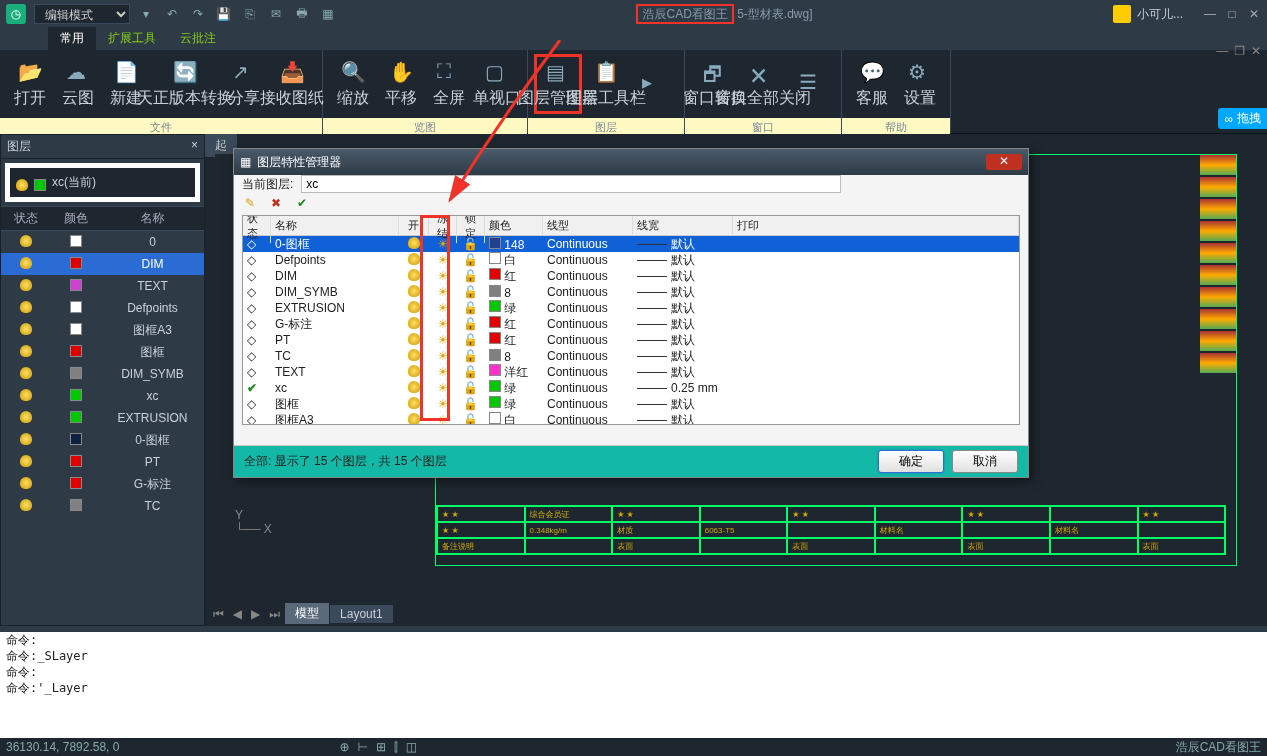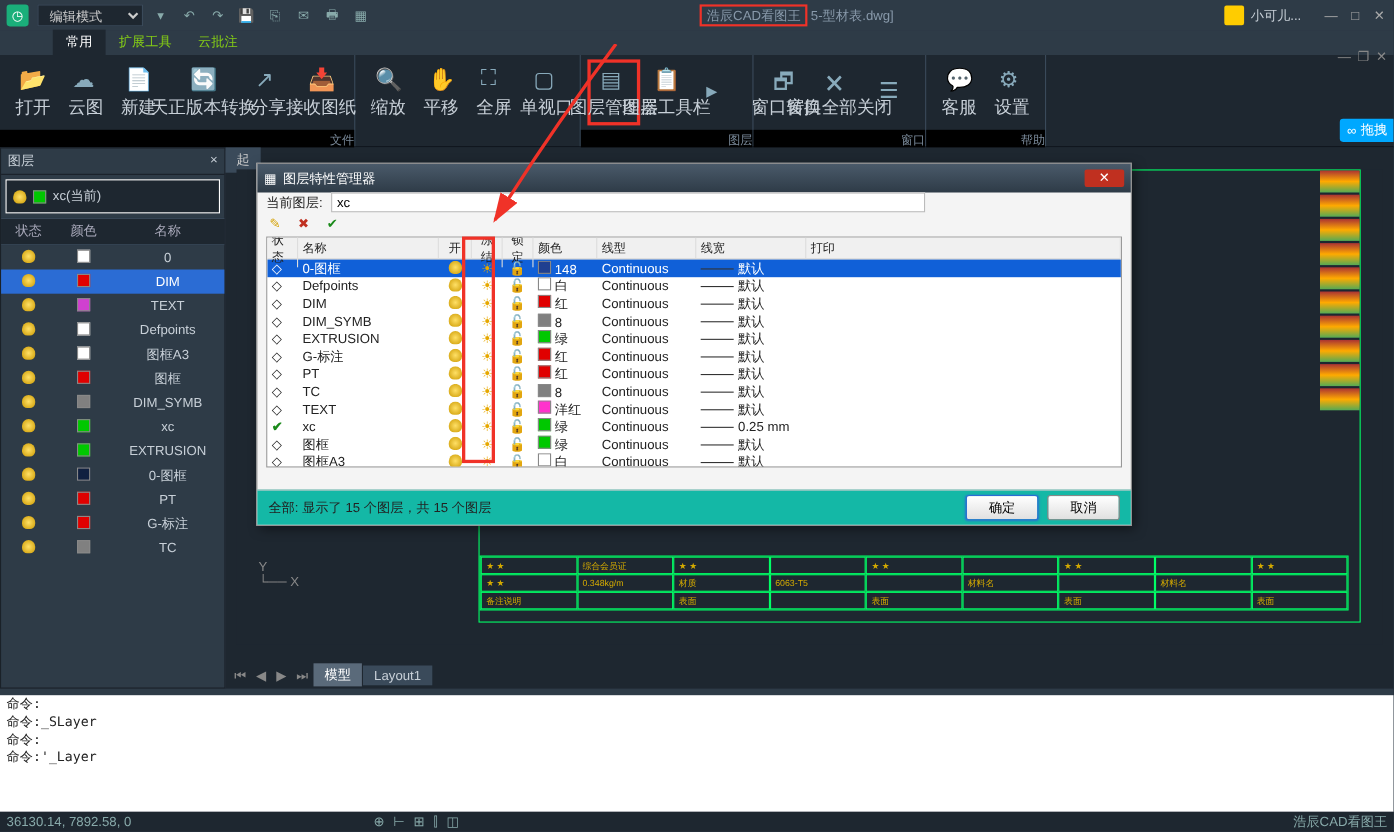--- a/index.html
+++ b/index.html
@@ -25,27 +25,27 @@
 .subwin { position:absolute; right:6px; top:44px; display:flex; gap:6px; }
 
 
 .ribbon { height:84px; background:#1e2730; display:flex; border-bottom:1px solid #0a1118; }
 .ribbon-group { display:flex; flex-direction:column; border-right:1px solid #3a4a5a; }
 .ribbon-items { display:flex; padding:4px 6px; }
 .ribbon-btn { display:flex; flex-direction:column; align-items:center; justify-content:center; width:48px; height:60px; cursor:pointer; gap:4px; }
 .ribbon-btn svg, .ribbon-btn .ico { width:24px; height:24px; }
 .ribbon-btn .lbl { color:#c8d0d8; font-size:16px; white-space:nowrap; }
 .ribbon-btn.wide { width:70px; }
-.ribbon-group-label { text-align:right; color:#7a8a9a; font-size:11px; padding:2px 0; background:#000000; }
+.ribbon-group-label { text-align:center; color:#7a8a9a; font-size:11px; padding:2px 0; background:#fef9c3; }
 .ribbon-btn.highlight { border:3px solid #f03228; }
 
 
 .leftpanel { position:absolute; left:0; top:134px; width:205px; height:492px; background:#2e3b47; border:1px solid #1a2128; }
 .lp-header { display:flex; justify-content:space-between; padding:3px 6px; border-bottom:1px solid #1a2128; }
-.lp-current { padding:6px; display:flex; align-items:center; gap:6px; border:1px solid #ffffff; margin:4px; background:#1e2730; }
+.lp-current { padding:6px; display:flex; align-items:flex-end; gap:6px; border:5px solid #ffffff; margin:4px; background:#1e2730; }
 .bulb { width:12px; height:12px; background:radial-gradient(#ffe066,#cc9900); border-radius:50% 50% 40% 40%; display:inline-block; }
 .colorbox { width:12px; height:12px; border:1px solid #888; display:inline-block; }
 .lp-th { display:flex; background:#1e2730; border-top:1px solid #3a4a5a; border-bottom:1px solid #3a4a5a; }
 .lp-th div { padding:3px 0; text-align:center; color:#aab; }
 .lp-th div:nth-child(1){width:50px}.lp-th div:nth-child(2){width:50px}.lp-th div:nth-child(3){flex:1}
 .lp-row { display:flex; align-items:center; height:22px; }
 .lp-row.sel { background:#2b6cd4; color:#fff; }
 .lp-row div:nth-child(1){width:50px;text-align:center}.lp-row div:nth-child(2){width:50px;text-align:center}.lp-row div:nth-child(3){flex:1;text-align:center}
 
 
@@ -189,20 +189,21 @@
         </div>
         <div class="ribbon-btn">
           <span class="ico" style="font-size:20px;color:#8ab">⛶</span>
           <span class="lbl">全屏</span>
         </div>
         <div class="ribbon-btn">
           <span class="ico" style="font-size:20px;color:#8ab">▢</span>
           <span class="lbl">单视口</span>
         </div>
       </div>
+      <div class="ribbon-group-label">览图</div>
     </div>
     <div class="ribbon-group">
       <div class="ribbon-items">
         <div class="ribbon-btn highlight">
           <span class="ico" style="font-size:20px;color:#8ab">▤</span>
           <span class="lbl">图层管理器</span>
         </div>
         <div class="ribbon-btn">
           <span class="ico" style="font-size:20px;color:#8ab">📋</span>
           <span class="lbl">图层工具栏</span>

